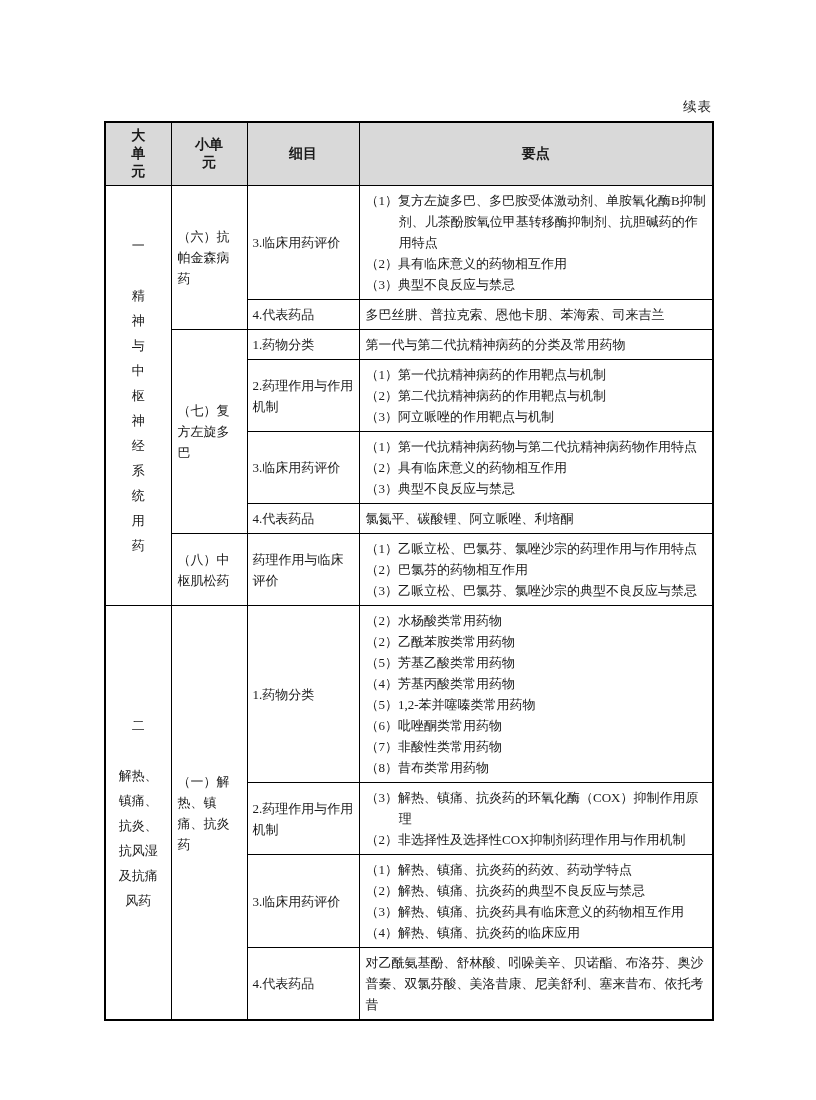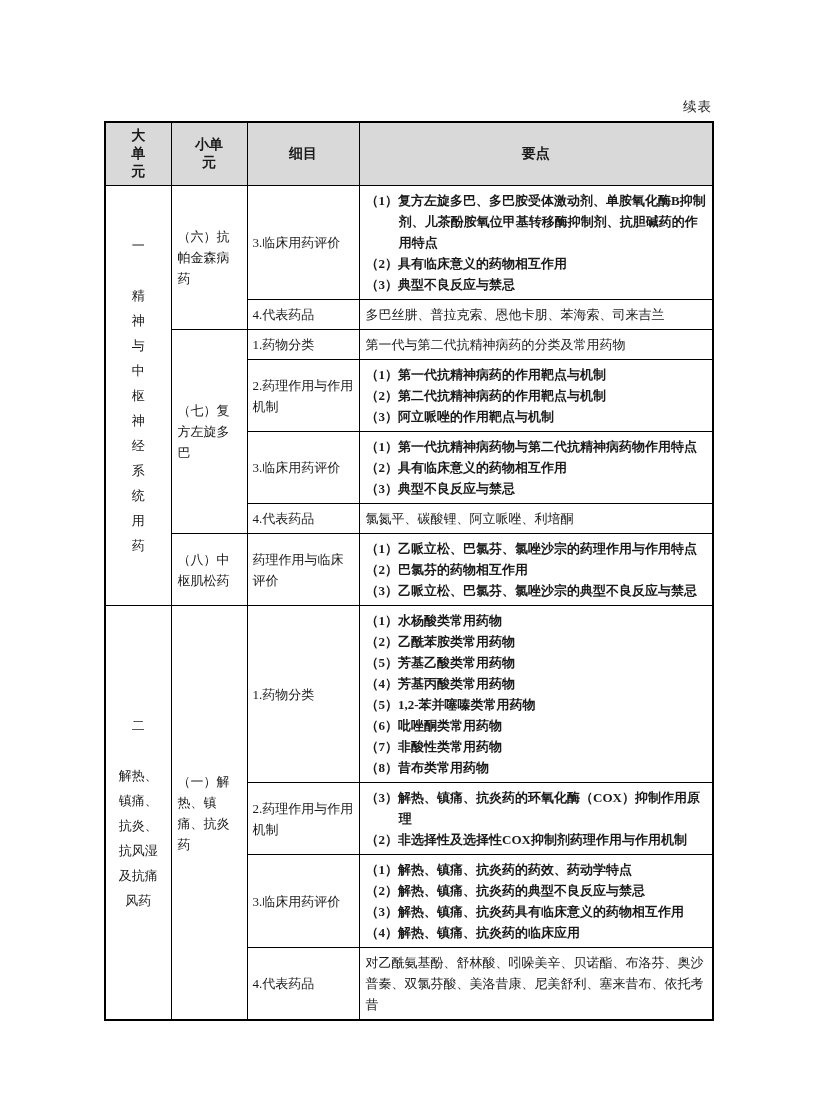--- a/index.html
+++ b/index.html
@@ -73,21 +73,20 @@
   td.points {
     padding: 4px 6px;
     text-align: left;
   }
   td.points p {
     margin: 0;
   }
   td.points p.hang {
     padding-left: 2.55em;
     text-indent: -2.55em;
-    font-weight: bold;
   }
 </style>
 </head>
 <body>
 
 <div class="sheet">
 
   <div class="continued-label">续表</div>
 
   <table class="syllabus">
@@ -184,21 +183,21 @@
 
 解热、
 镇痛、
 抗炎、
 抗风湿
 及抗痛
 风药</td>
       <td class="sub" rowspan="4">（一）解热、镇痛、抗炎药</td>
       <td class="detail">1.药物分类</td>
       <td class="points">
-        <p class="hang">（1）水杨酸类常用药物</p>
+        <p class="hang">（2）水杨酸类常用药物</p>
         <p class="hang">（2）乙酰苯胺类常用药物</p>
         <p class="hang">（5）芳基乙酸类常用药物</p>
         <p class="hang">（4）芳基丙酸类常用药物</p>
         <p class="hang">（5）1,2-苯并噻嗪类常用药物</p>
         <p class="hang">（6）吡唑酮类常用药物</p>
         <p class="hang">（7）非酸性类常用药物</p>
         <p class="hang">（8）昔布类常用药物</p>
       </td>
     </tr>
 

